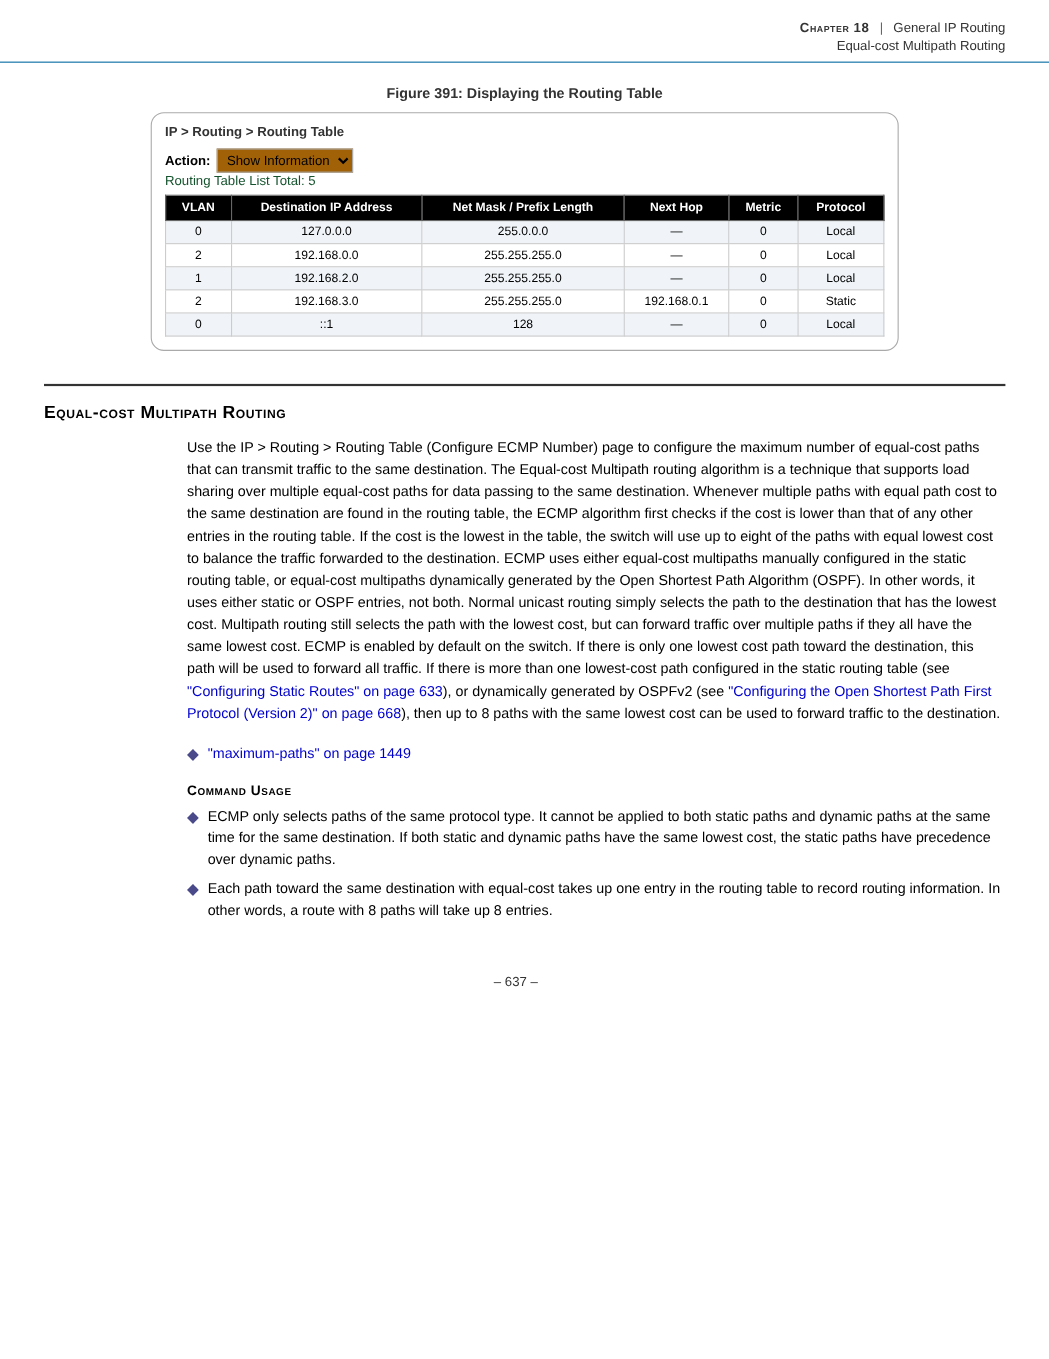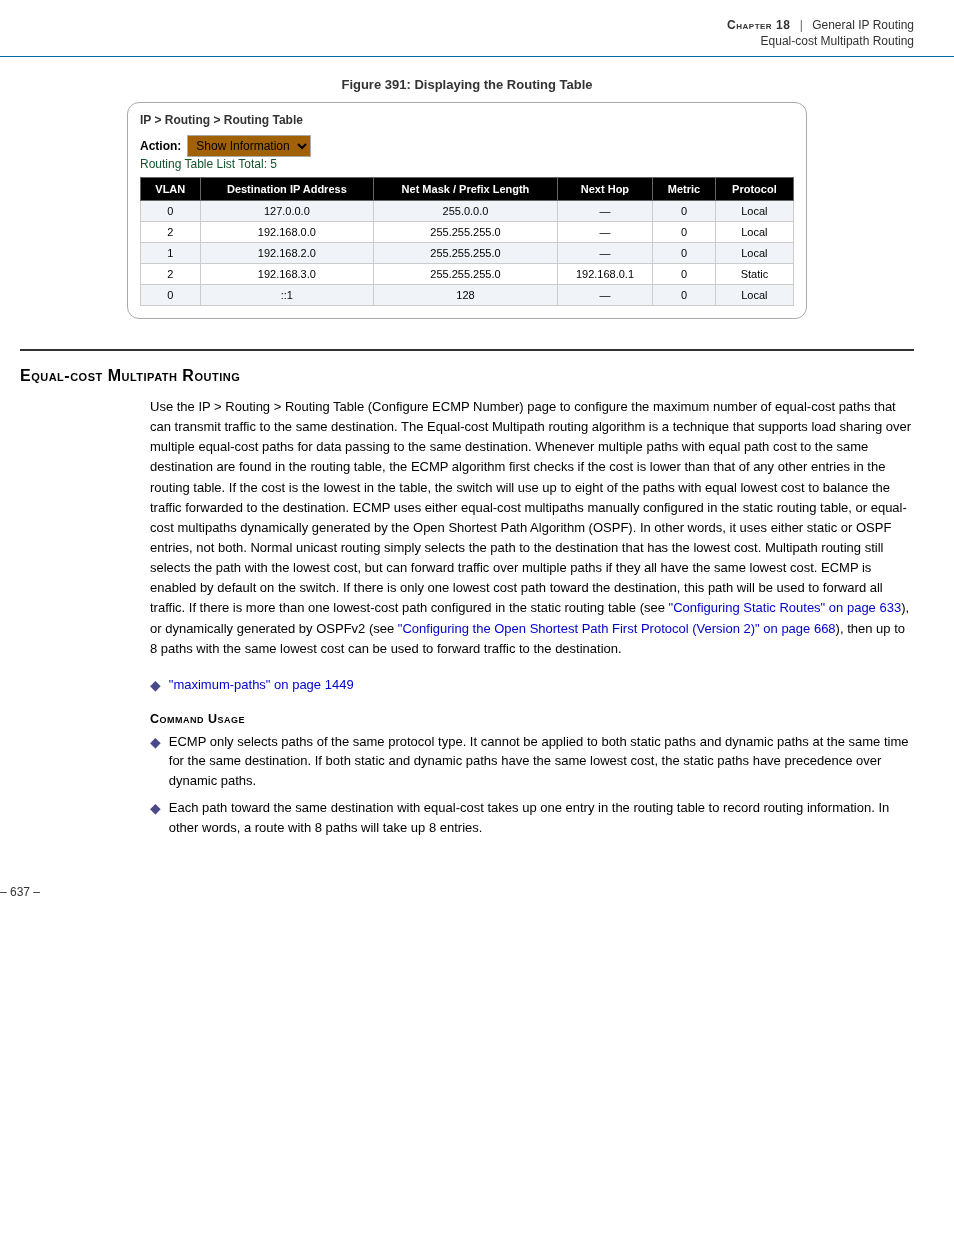--- a/index.html
+++ b/index.html
@@ -40,21 +40,21 @@
     .header .sub-title {
       display: block;
       text-align: right;
       font-size: 12px;
       color: #333;
       margin-top: 2px;
     }
 
     
     .content {
-      padding: 20px 40px 20px 20px;
+      padding: 20px 40px 20px 40px;
     }
 
     
     .figure-title {
       font-weight: bold;
       font-size: 13px;
       color: #333;
       margin-bottom: 10px;
       text-align: center;
     }
@@ -208,21 +208,21 @@
       margin-right: 8px;
       flex-shrink: 0;
     }
     .cli-bullet li a {
       color: #0000cc;
       text-decoration: none;
     }
 
     
     .page-number {
-      text-align: left;
+      text-align: center;
       font-size: 12px;
       color: #333;
       padding: 20px 16px 10px 0;
     }
   </style>
 </head>
 <body>
 
 <div class="page">
 

